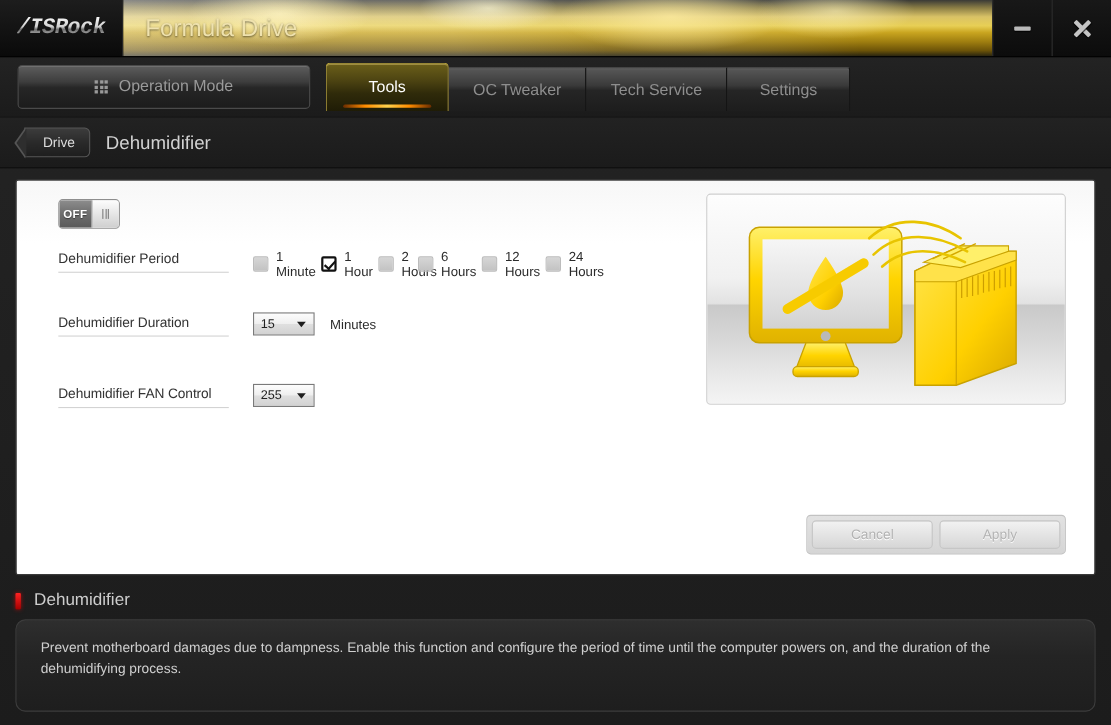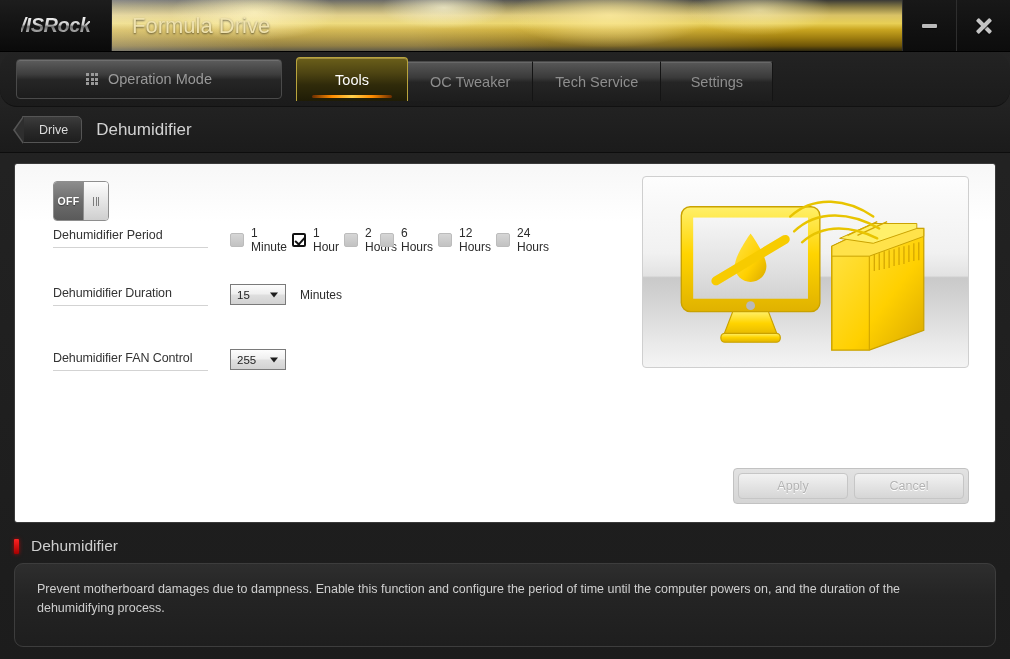--- a/index.html
+++ b/index.html
@@ -41,20 +41,21 @@
   }
   .logo-text {
     font-size: 20px;
     font-weight: bold;
     font-style: italic;
     letter-spacing: -0.5px;
     background: linear-gradient(180deg, #ffffff 0%, #cfcfcf 45%, #6e6e6e 55%, #e8e8e8 100%);
     -webkit-background-clip: text;
     background-clip: text;
     color: transparent;
+    font-family: Liberation Mono, monospace;
     -webkit-text-fill-color: transparent;
   }
 
   .banner {
     position: relative;
     flex: 1;
     overflow: hidden;
     background:
       radial-gradient(ellipse 120px 40px at 18% 25%, rgba(255,240,170,0.85) 0%, rgba(255,220,110,0) 70%),
       radial-gradient(ellipse 90px 30px at 42% 15%, rgba(255,250,210,0.7) 0%, rgba(255,230,130,0) 70%),
@@ -128,21 +129,20 @@
 
   
   .tabbar {
     height: 55px;
     background: linear-gradient(180deg, #232323 0%, #1b1b1b 100%);
     display: flex;
     align-items: center;
     padding: 0 16px;
     gap: 0;
     border-bottom: 1px solid #111;
-    border-radius: 17px;
   }
 
   .opmode-btn {
     width: 266px;
     height: 40px;
     border-radius: 4px;
     background: linear-gradient(180deg, #5d5d5d 0%, #3d3d3d 38%, #262626 52%, #1c1c1c 100%);
     border: 1px solid #4a4a4a;
     display: flex;
     align-items: center;
@@ -269,21 +269,21 @@
     position: relative;
     height: 360px;
     background: linear-gradient(180deg, #f7f7f7 0%, #ffffff 16%, #ffffff 100%);
     border: 1px solid #3a3a3a;
     border-radius: 3px;
   }
 
   .toggle {
     position: absolute;
     left: 38px; top: 17px;
-    width: 56px; height: 40px;
+    width: 56px; height: 27px;
     border-radius: 4px;
     display: flex;
     overflow: hidden;
     border: 1px solid #8e8e8e;
     cursor: pointer;
   }
   .toggle-off {
     flex: 1;
     background: linear-gradient(180deg, #8d8d8d 0%, #6d6d6d 50%, #5a5a5a 100%);
     color: #fff;
@@ -656,24 +656,24 @@
           <g fill="none" stroke="#e8c400" stroke-width="2.4" stroke-linecap="round">
             <path d="M148 40 C172 18 206 22 232 40"></path>
             <path d="M152 55 C176 32 210 36 238 52"></path>
             <path d="M160 66 C182 46 212 50 236 62"></path>
           </g>
         </svg>
       </div>
 
       <div class="actions">
         <div class="act-btn">
-          <span>Apply</span>
+          <span>Cancel</span>
         </div>
         <div class="act-btn">
-          <span>Cancel</span>
+          <span>Apply</span>
         </div>
       </div>
 
     </div>
   </div>
 
   <div class="desc-head">
     <span class="desc-bullet"></span>
     <span class="desc-title">Dehumidifier</span>
   </div>

